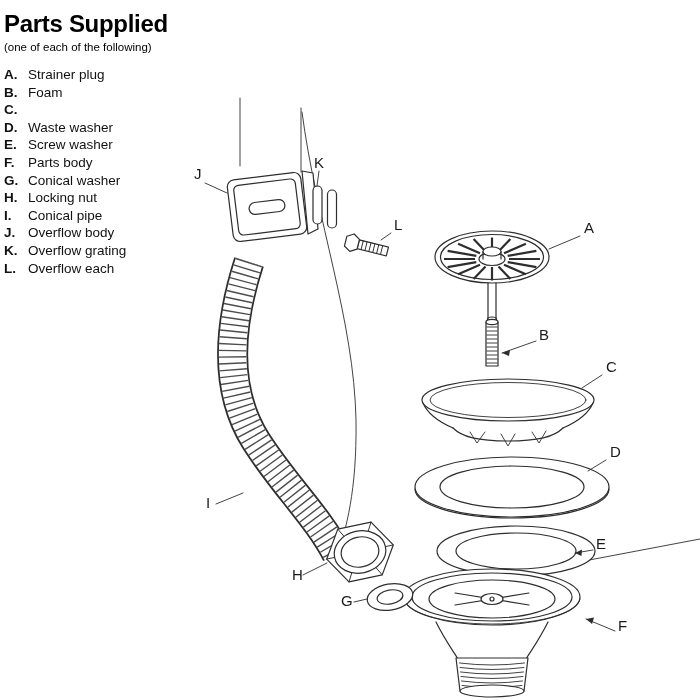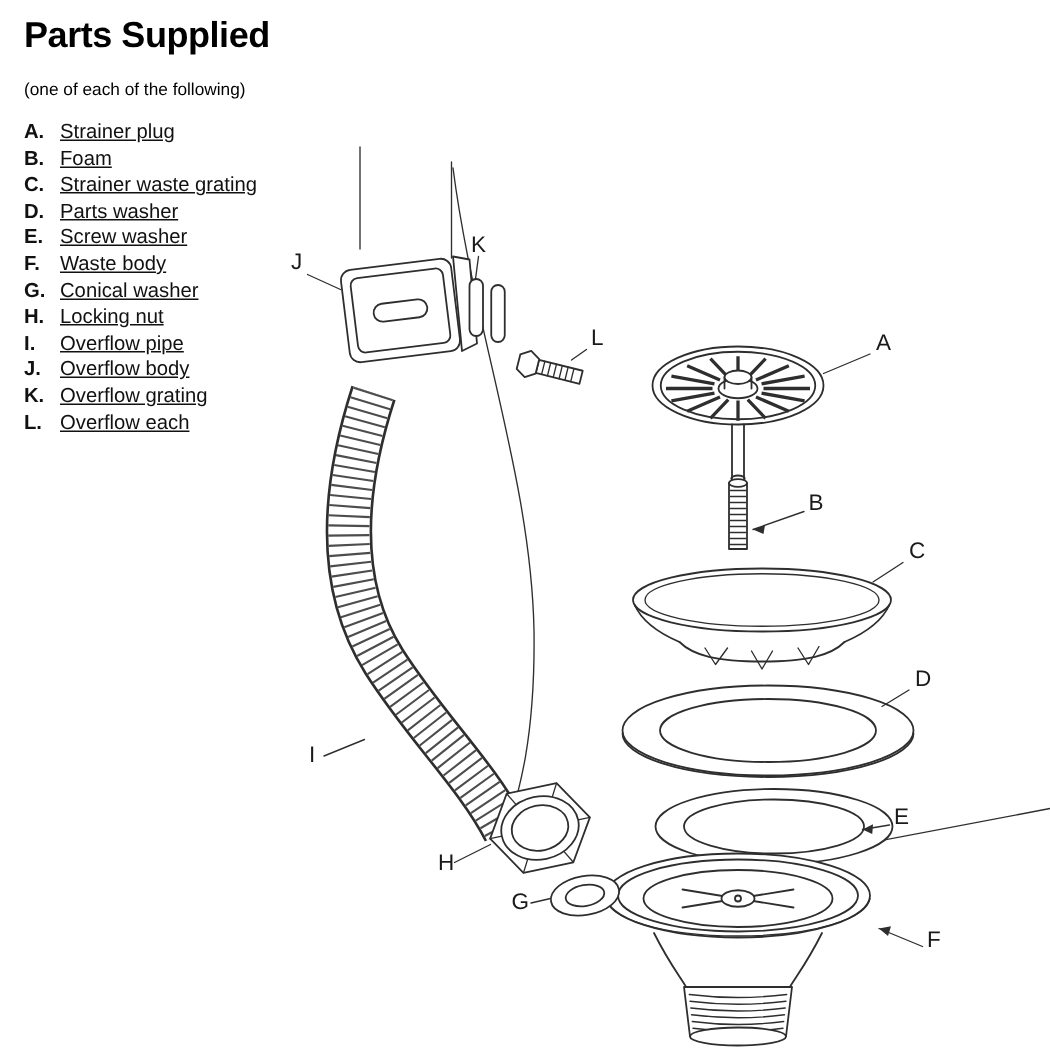--- a/index.html
+++ b/index.html
@@ -1,26 +1,26 @@
 <!DOCTYPE html>
 <html><head>
 <meta charset="utf-8">
 <style>
   html,body{margin:0;padding:0;}
   body{
     width:700px;height:700px;background:#ffffff;position:relative;overflow:hidden;
     font-family:"Liberation Sans",sans-serif;color:#111;
   }
-  .panel{position:absolute;left:16px;top:10px;width:235px;z-index:2;}
+  .panel{position:absolute;left:4px;top:10px;width:235px;z-index:2;}
   .title{font-size:24px;font-weight:700;letter-spacing:-.3px;color:#000;}
-  .subtitle{font-size:11.5px;margin-top:16px;color:#000;}
+  .subtitle{font-size:11.5px;margin-top:3px;color:#000;}
   .plist{margin-top:13px;}
   .row{display:flex;font-size:13.5px;line-height:17.6px;}
   .k{font-weight:700;width:24px;flex:0 0 24px;}
-  .v{white-space:nowrap;text-decoration:underline;}
+  .v{white-space:nowrap;}
   svg.diagram{position:absolute;left:0;top:0;z-index:1;}
   .ln{stroke:#2e2e2e;stroke-width:1.2;fill:none;stroke-linecap:round;stroke-linejoin:round;}
   .thin{stroke-width:0.9;}
   .wf{fill:#ffffff;}
   .slot{stroke:#2e2e2e;stroke-width:2.2;fill:none;stroke-linecap:butt;}
   .callout{font-size:15px;fill:#1a1a1a;font-family:"Liberation Sans",sans-serif;}
   .arrow{fill:#2e2e2e;stroke:none;}
 </style>
 </head>
 <body>
@@ -32,45 +32,44 @@
     <div class="row">
         <span class="k">A.</span>
         <span class="v">Strainer plug</span>
       </div>
     <div class="row">
         <span class="k">B.</span>
         <span class="v">Foam</span>
       </div>
     <div class="row">
         <span class="k">C.</span>
-        <span class="v">Strainer waste grating</span>
       </div>
     <div class="row">
         <span class="k">D.</span>
-        <span class="v">Parts washer</span>
+        <span class="v">Waste washer</span>
       </div>
     <div class="row">
         <span class="k">E.</span>
         <span class="v">Screw washer</span>
       </div>
     <div class="row">
         <span class="k">F.</span>
-        <span class="v">Waste body</span>
+        <span class="v">Parts body</span>
       </div>
     <div class="row">
         <span class="k">G.</span>
         <span class="v">Conical washer</span>
       </div>
     <div class="row">
         <span class="k">H.</span>
         <span class="v">Locking nut</span>
       </div>
     <div class="row">
         <span class="k">I.</span>
-        <span class="v">Overflow pipe</span>
+        <span class="v">Conical pipe</span>
       </div>
     <div class="row">
         <span class="k">J.</span>
         <span class="v">Overflow body</span>
       </div>
     <div class="row">
         <span class="k">K.</span>
         <span class="v">Overflow grating</span>
       </div>
     <div class="row">

